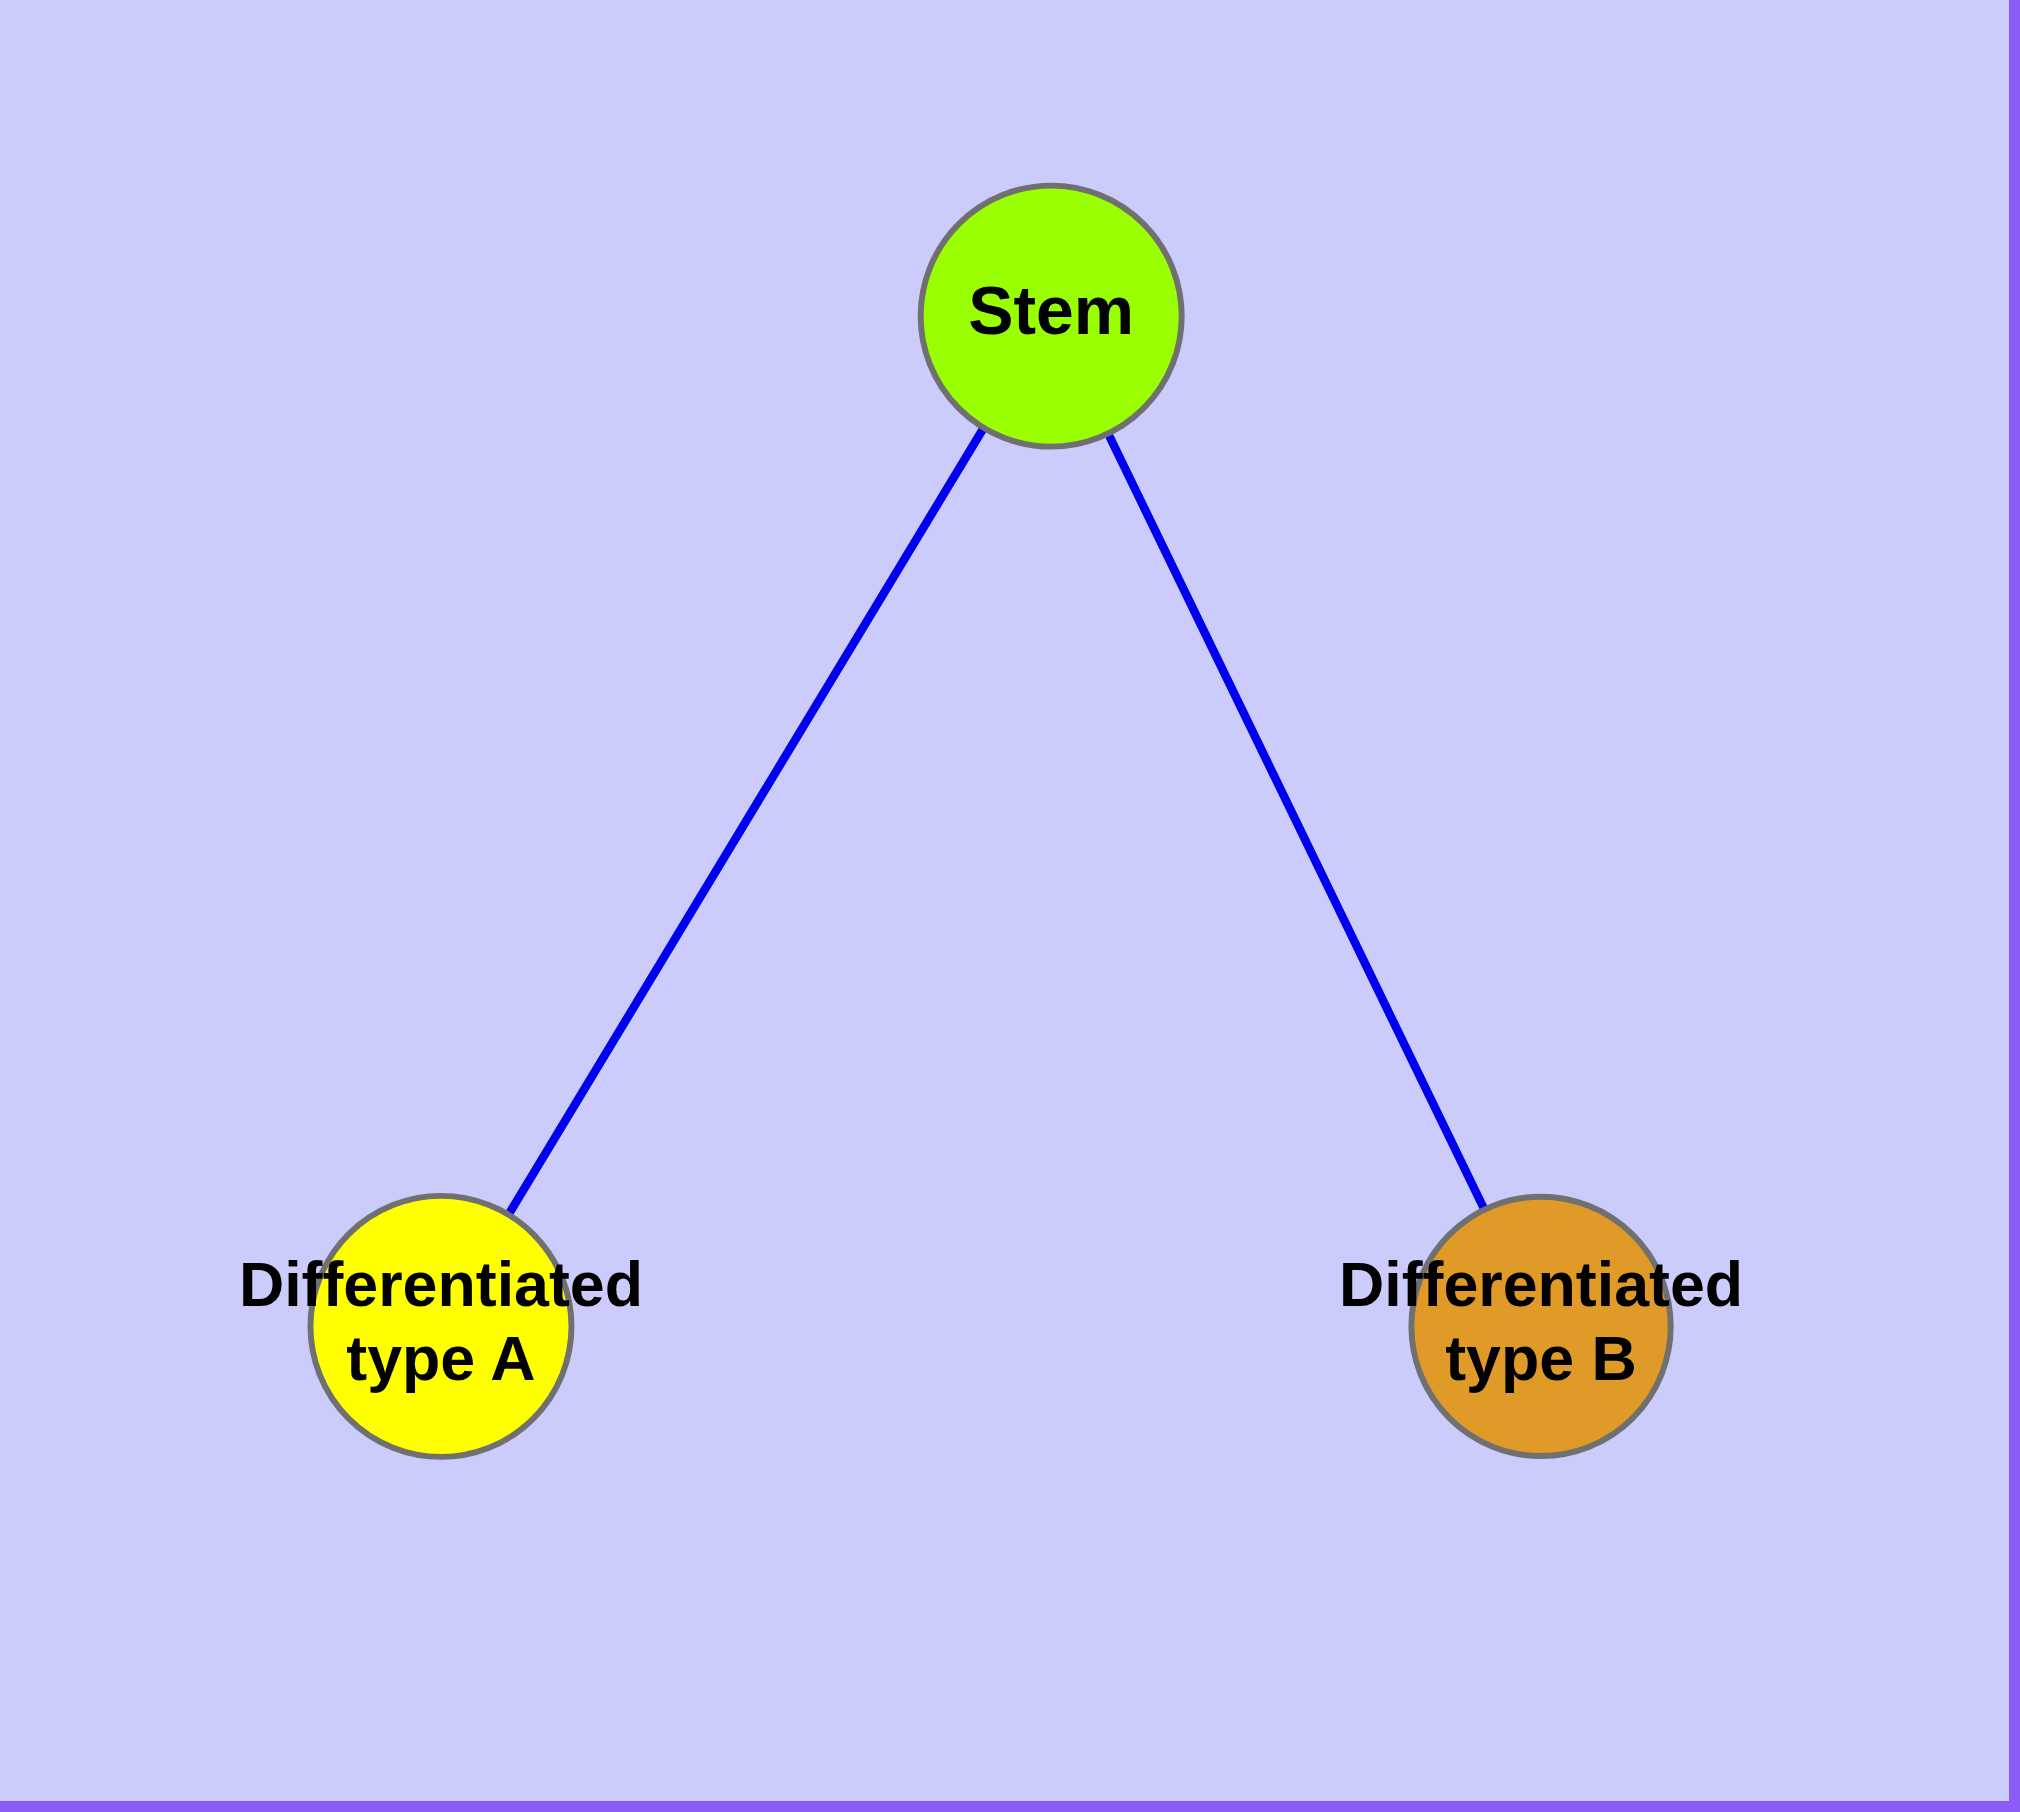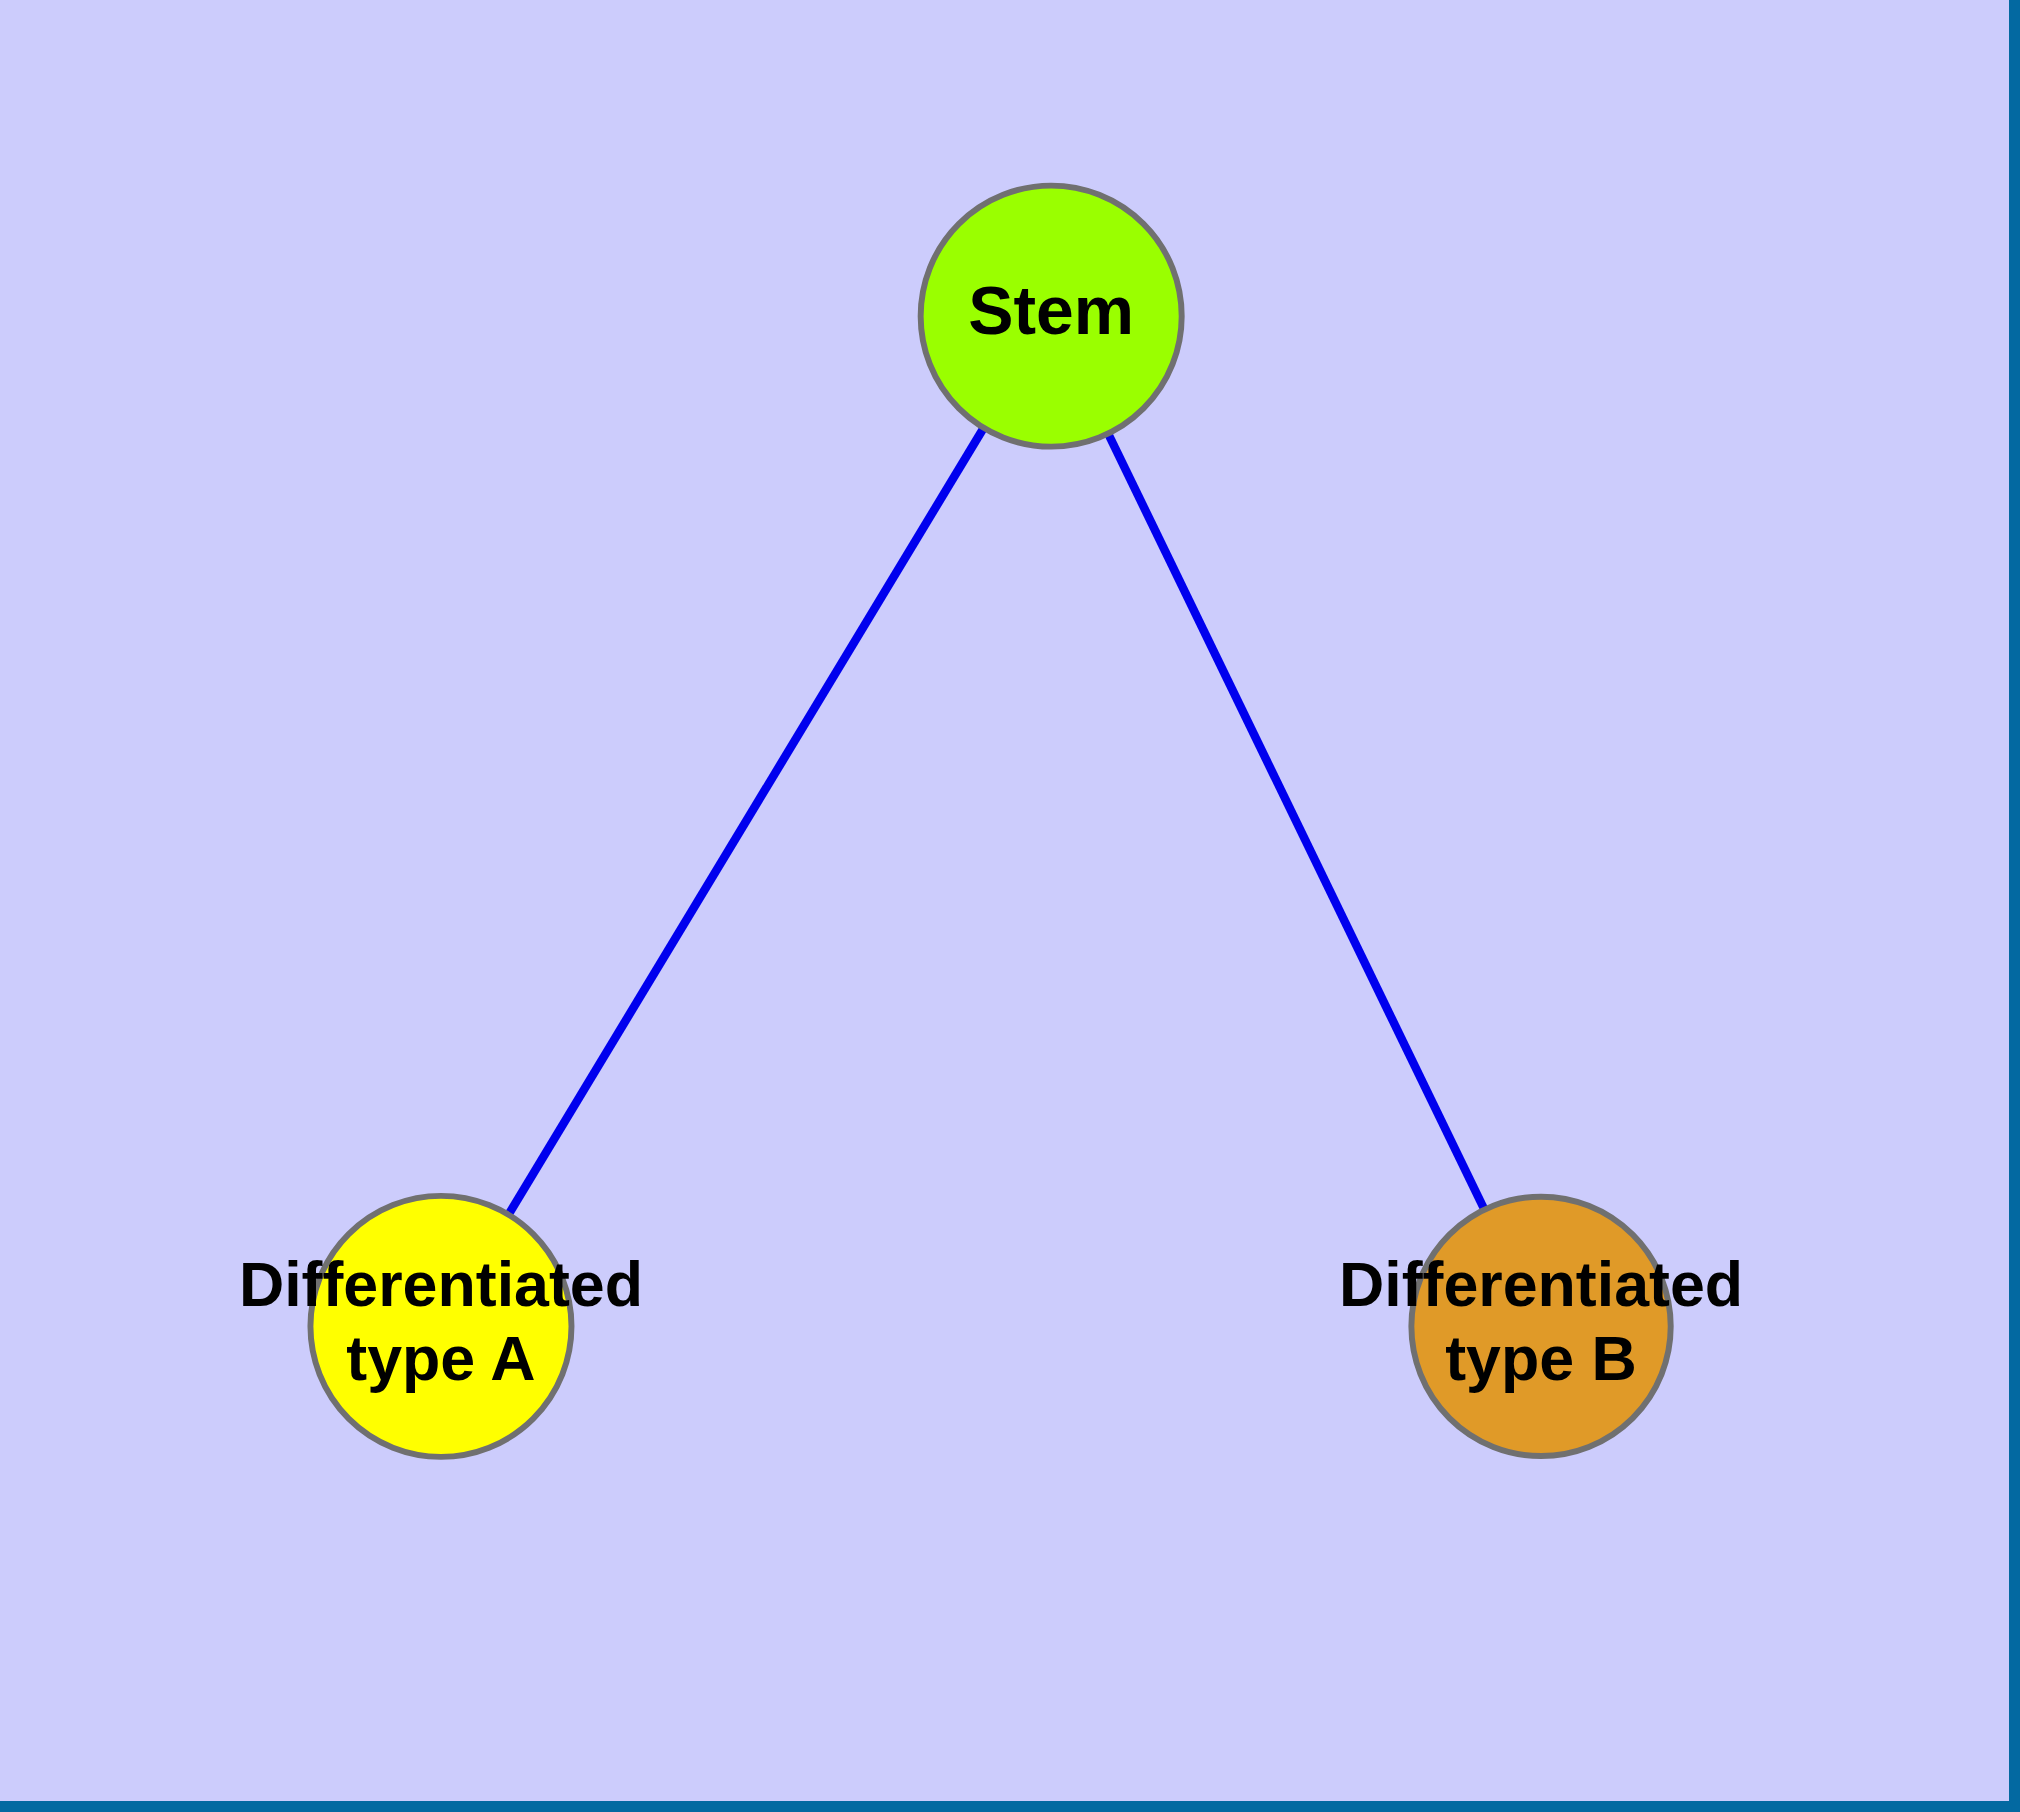--- a/index.html
+++ b/index.html
@@ -11,21 +11,21 @@
   body {
     width: 2021px;
     height: 1812px;
     overflow: hidden;
     font-family: "Liberation Sans", sans-serif;
   }
   #canvas {
     position: relative;
     width: 2021px;
     height: 1812px;
-    background: #0369a1;
+    background: #8b5cf6;
   }
   #plot-bg {
     position: absolute;
     left: 0;
     top: 0;
     width: 2009px;
     height: 1801px;
     background: #ccccfc;
   }
   svg#graph {

